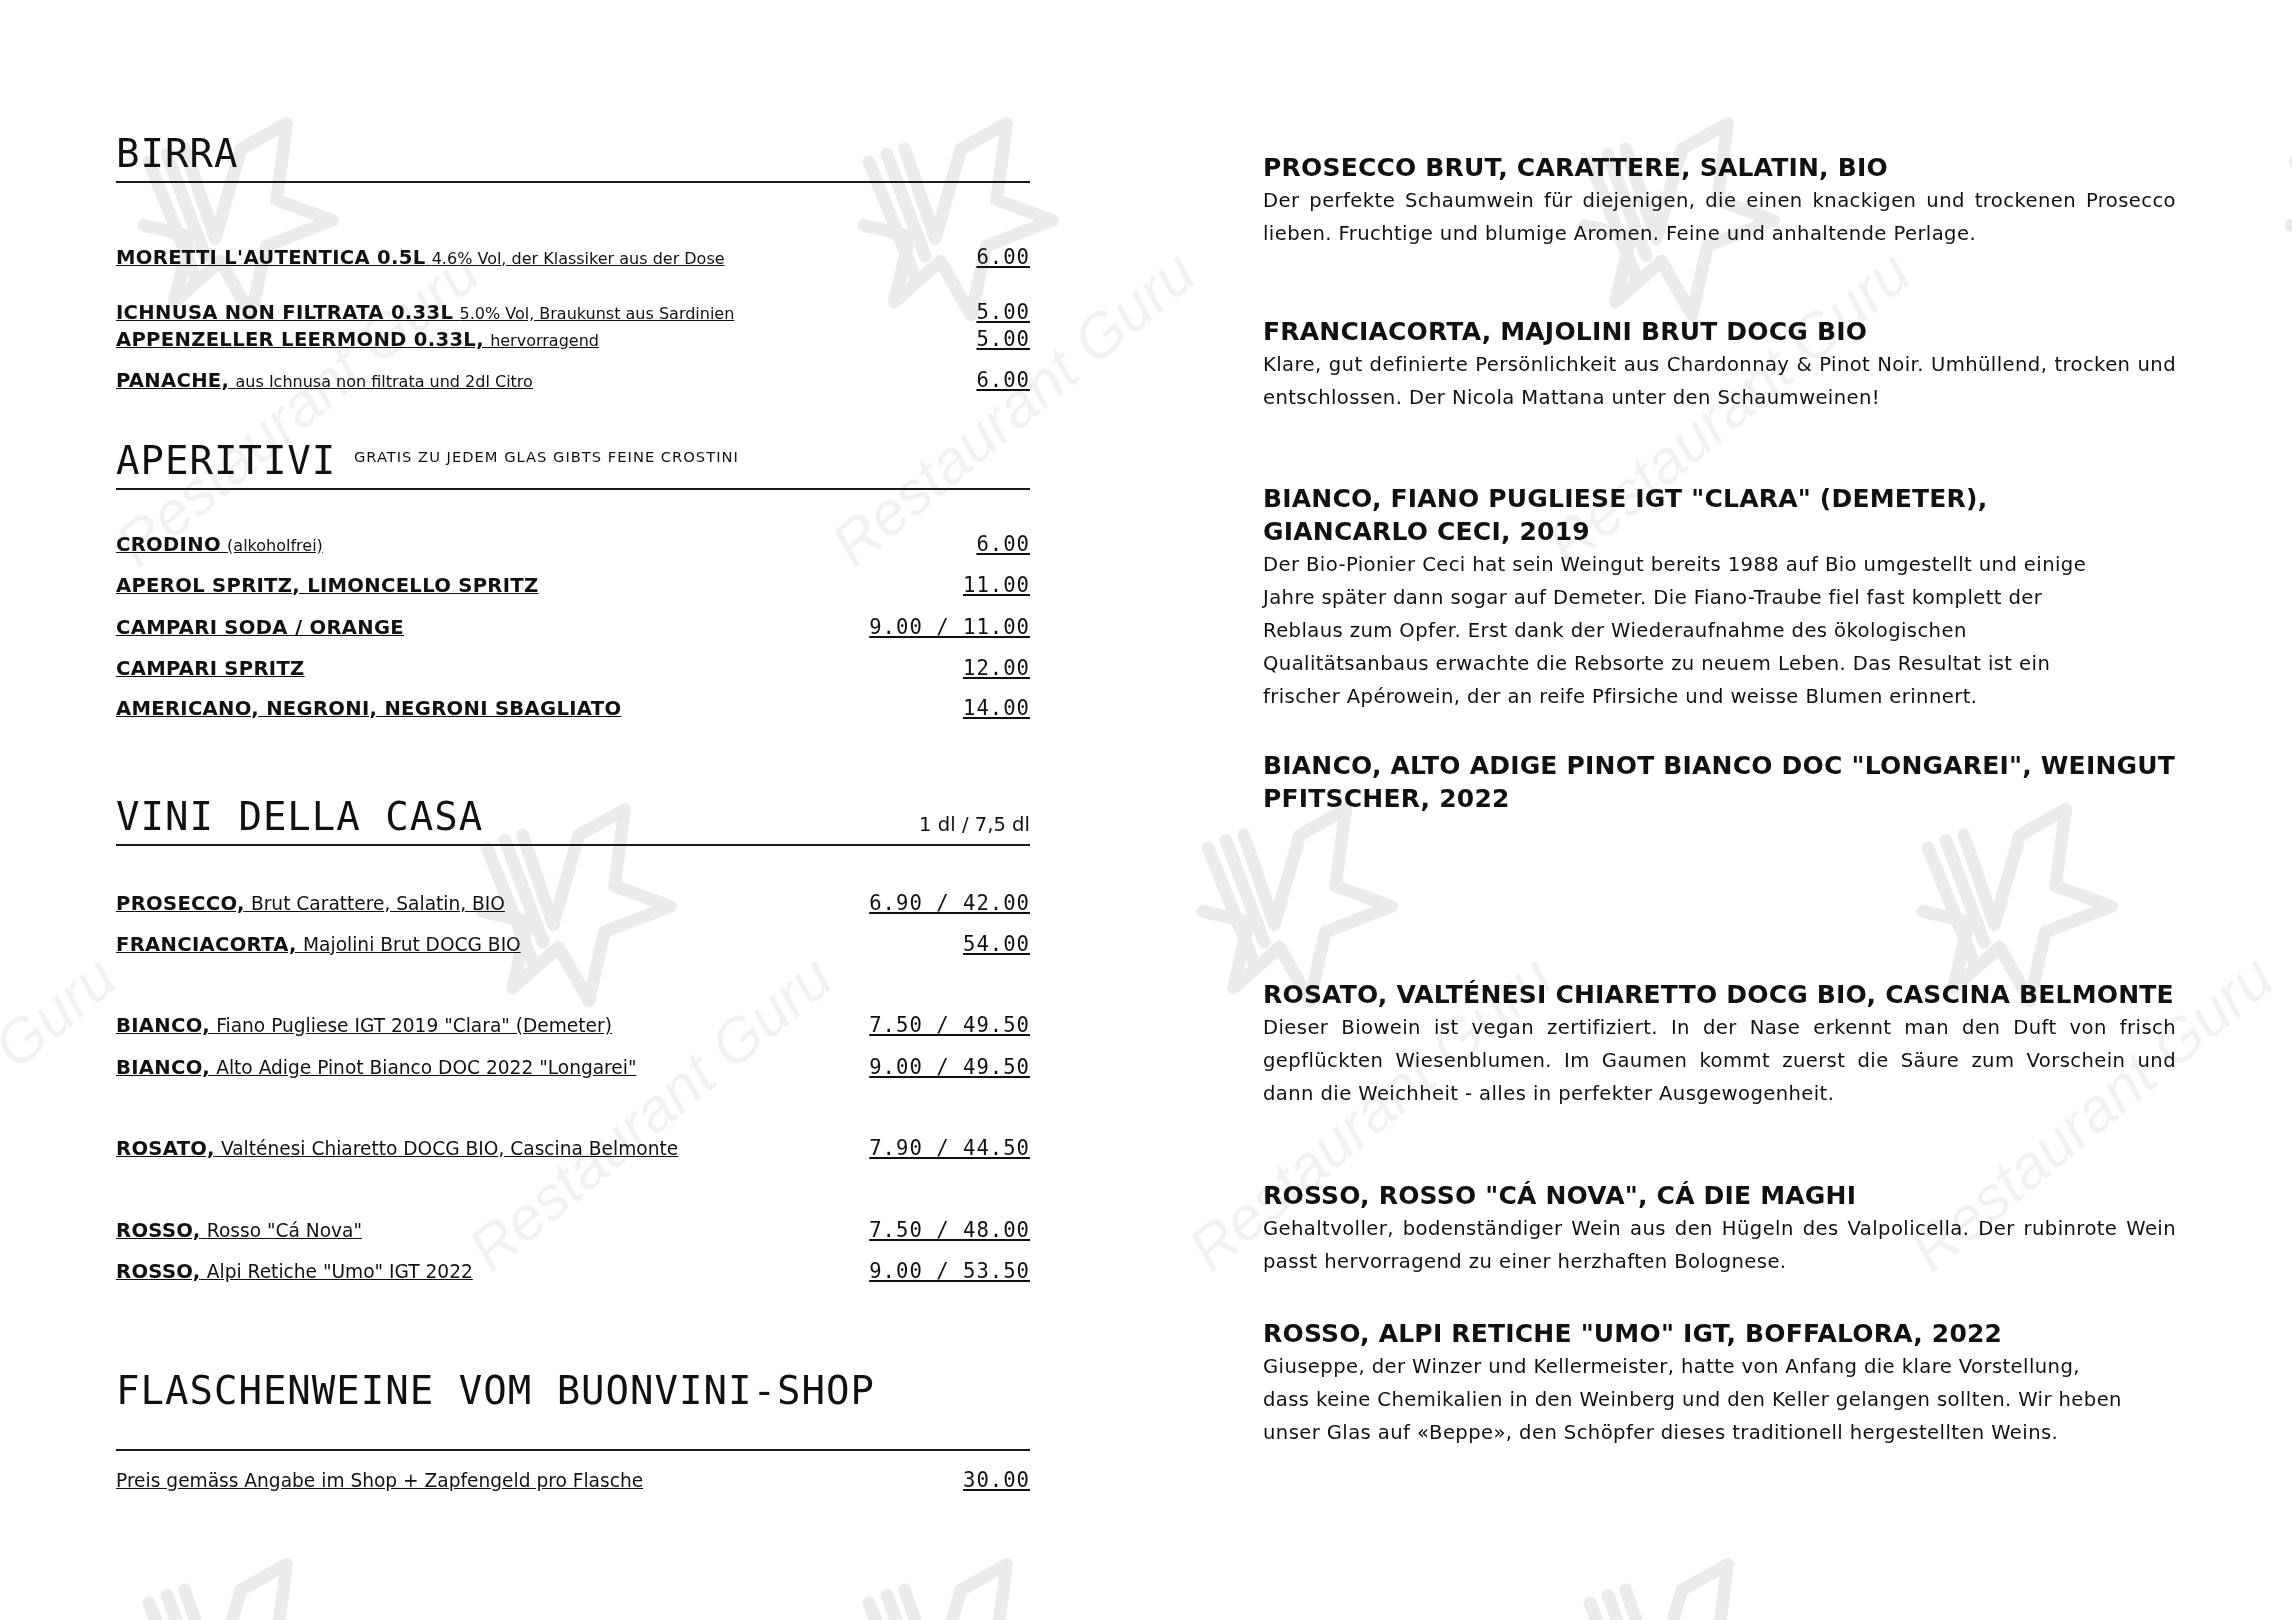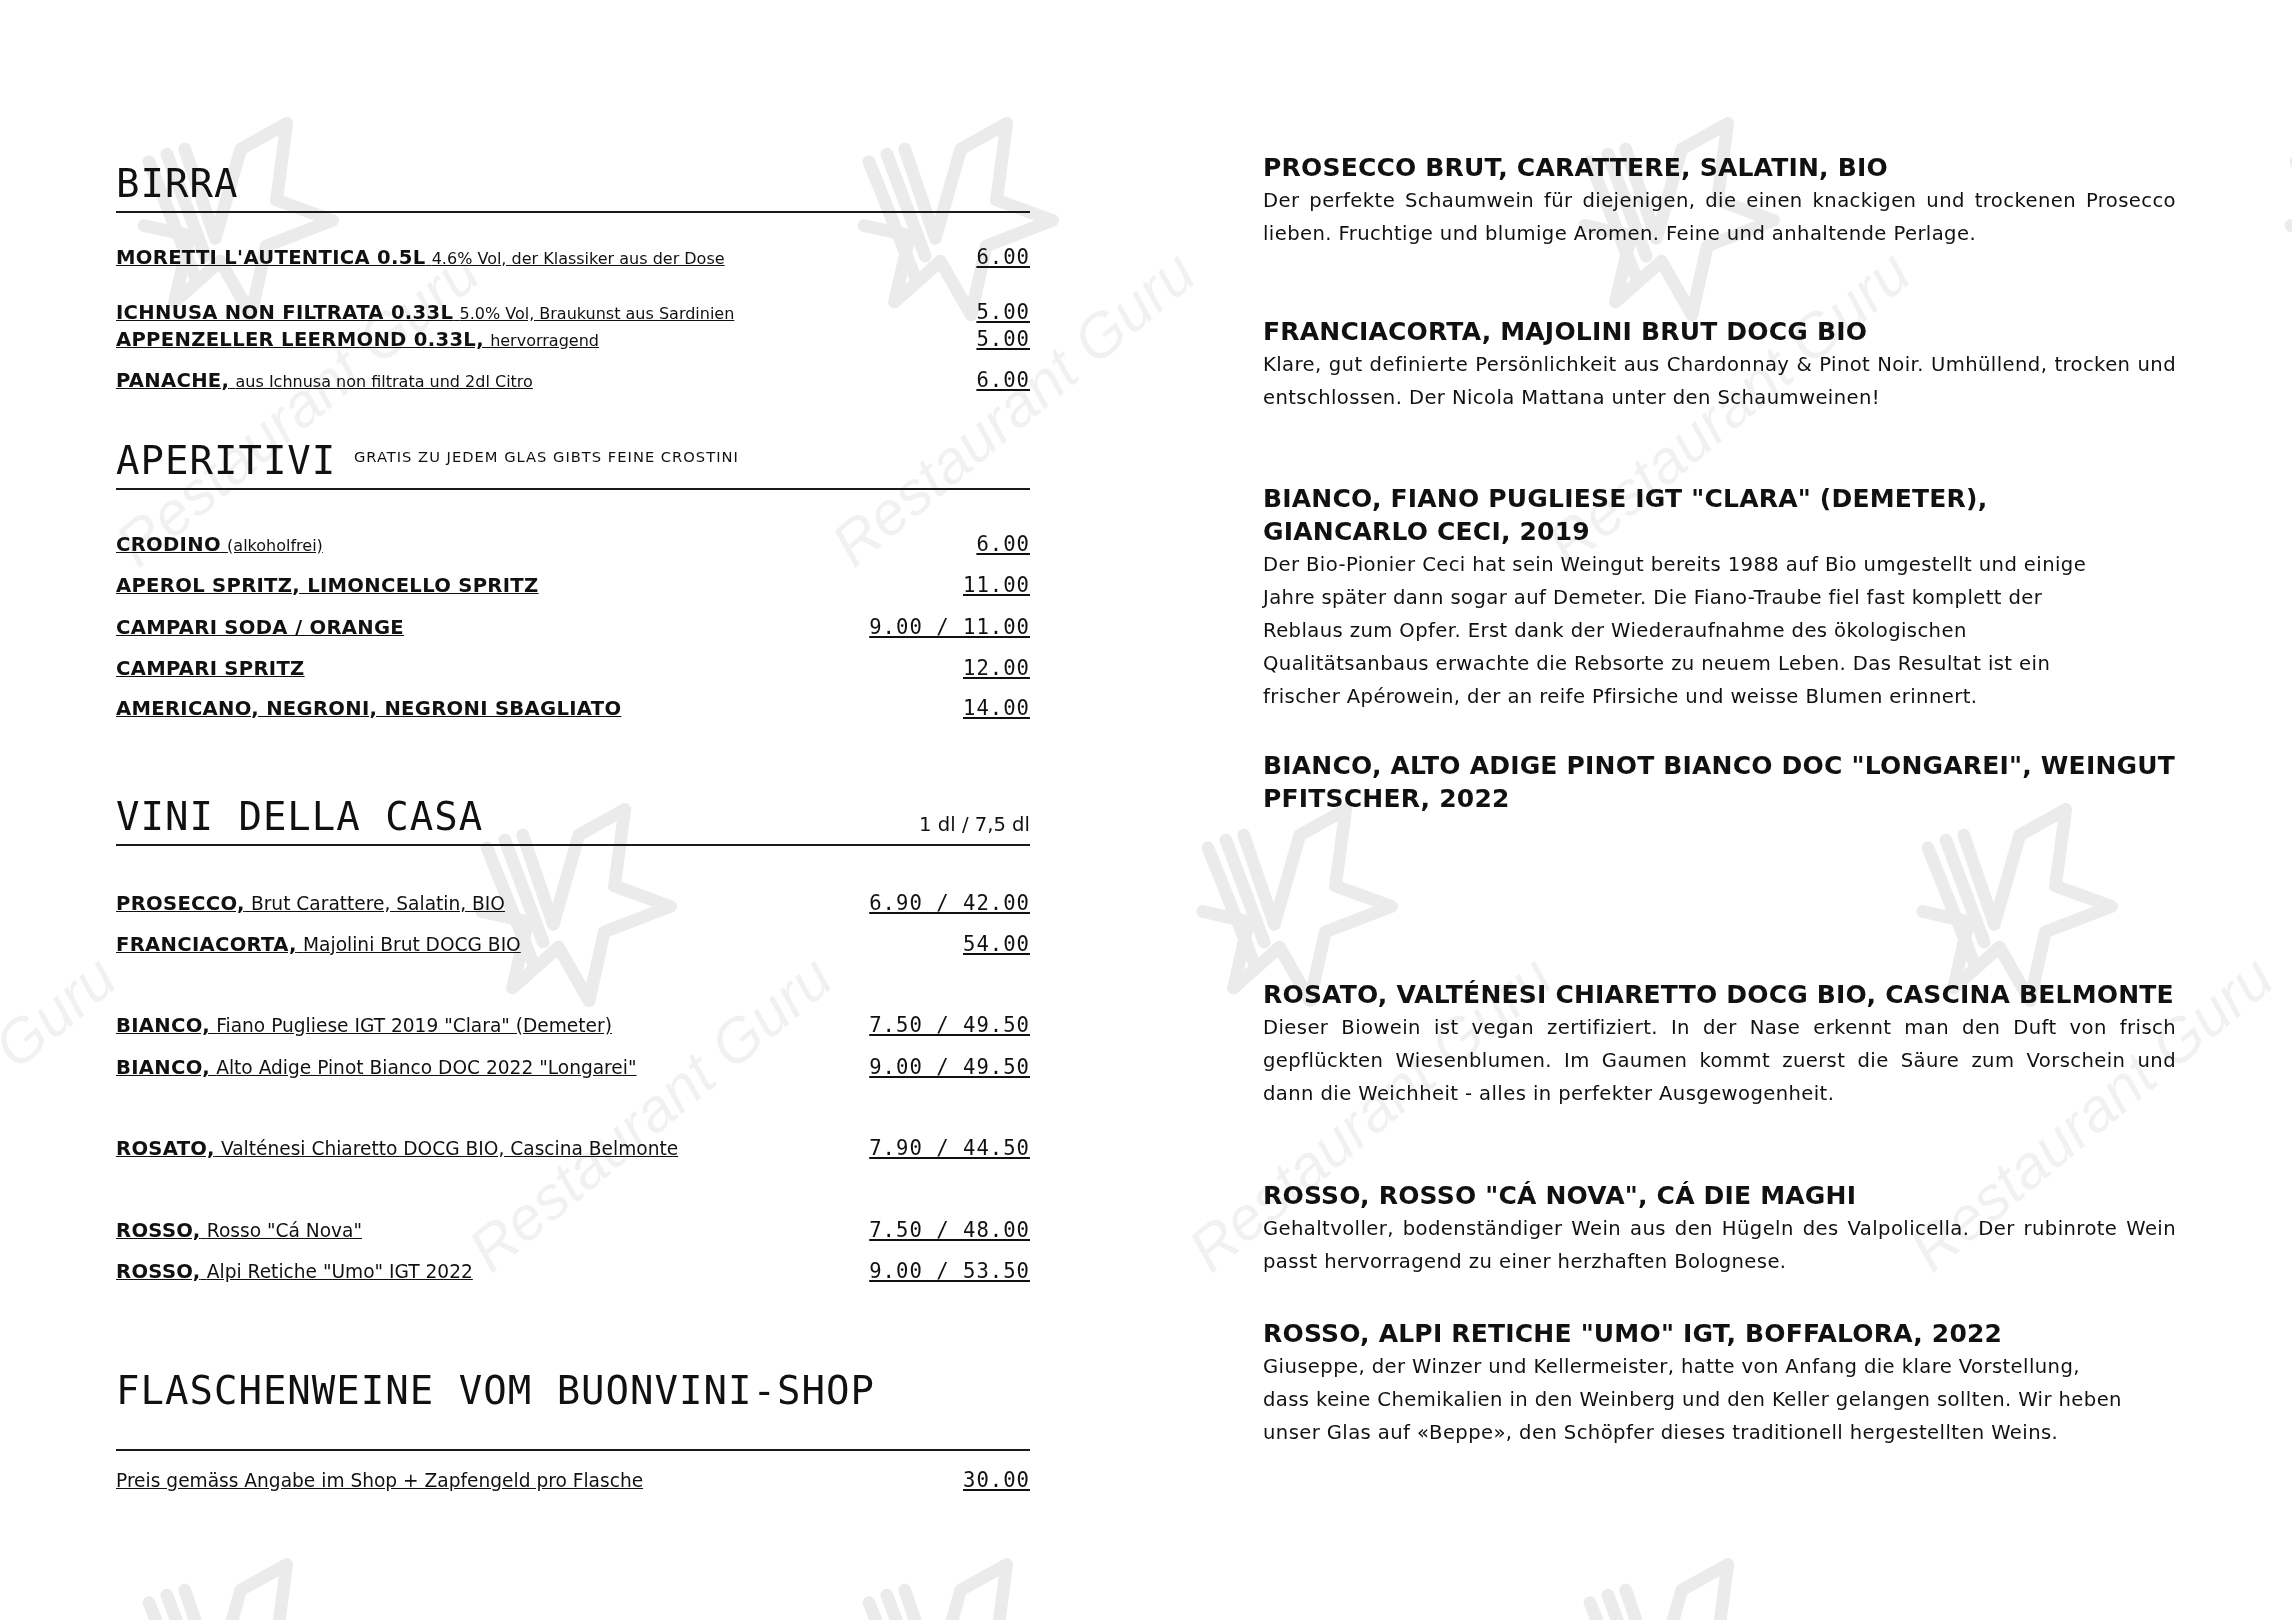--- a/index.html
+++ b/index.html
@@ -105,21 +105,21 @@
   <div class="wm-text" style="left:500px; top:1215px;">Restaurant Guru</div>
   <div class="wm-text" style="left:1941px; top:1215px;">Restaurant Guru</div>
   <div class="wm-text" style="left:-216px; top:1215px;">Restaurant Guru</div>
   <div class="wm-text" style="left:1220px; top:1215px;">Restaurant Guru</div>
 </div>
 
 <div class="page">
 
   <div class="col-left">
 
-    <div class="section-head" style="top:162px; height:49px;">
+    <div class="section-head" style="top:132px; height:49px;">
       <div class="section-title">BIRRA</div>
     </div>
     <div class="row" style="top:245px;">
       <span><span class="name">MORETTI L'AUTENTICA 0.5L</span> <span class="desc small">4.6% Vol, der Klassiker aus der Dose</span></span>
       <span class="price">6.00</span>
     </div>
     <div class="row" style="top:300px;">
       <span><span class="name">ICHNUSA NON FILTRATA 0.33L</span> <span class="desc small">5.0% Vol, Braukunst aus Sardinien</span></span>
       <span class="price">5.00</span>
     </div>

